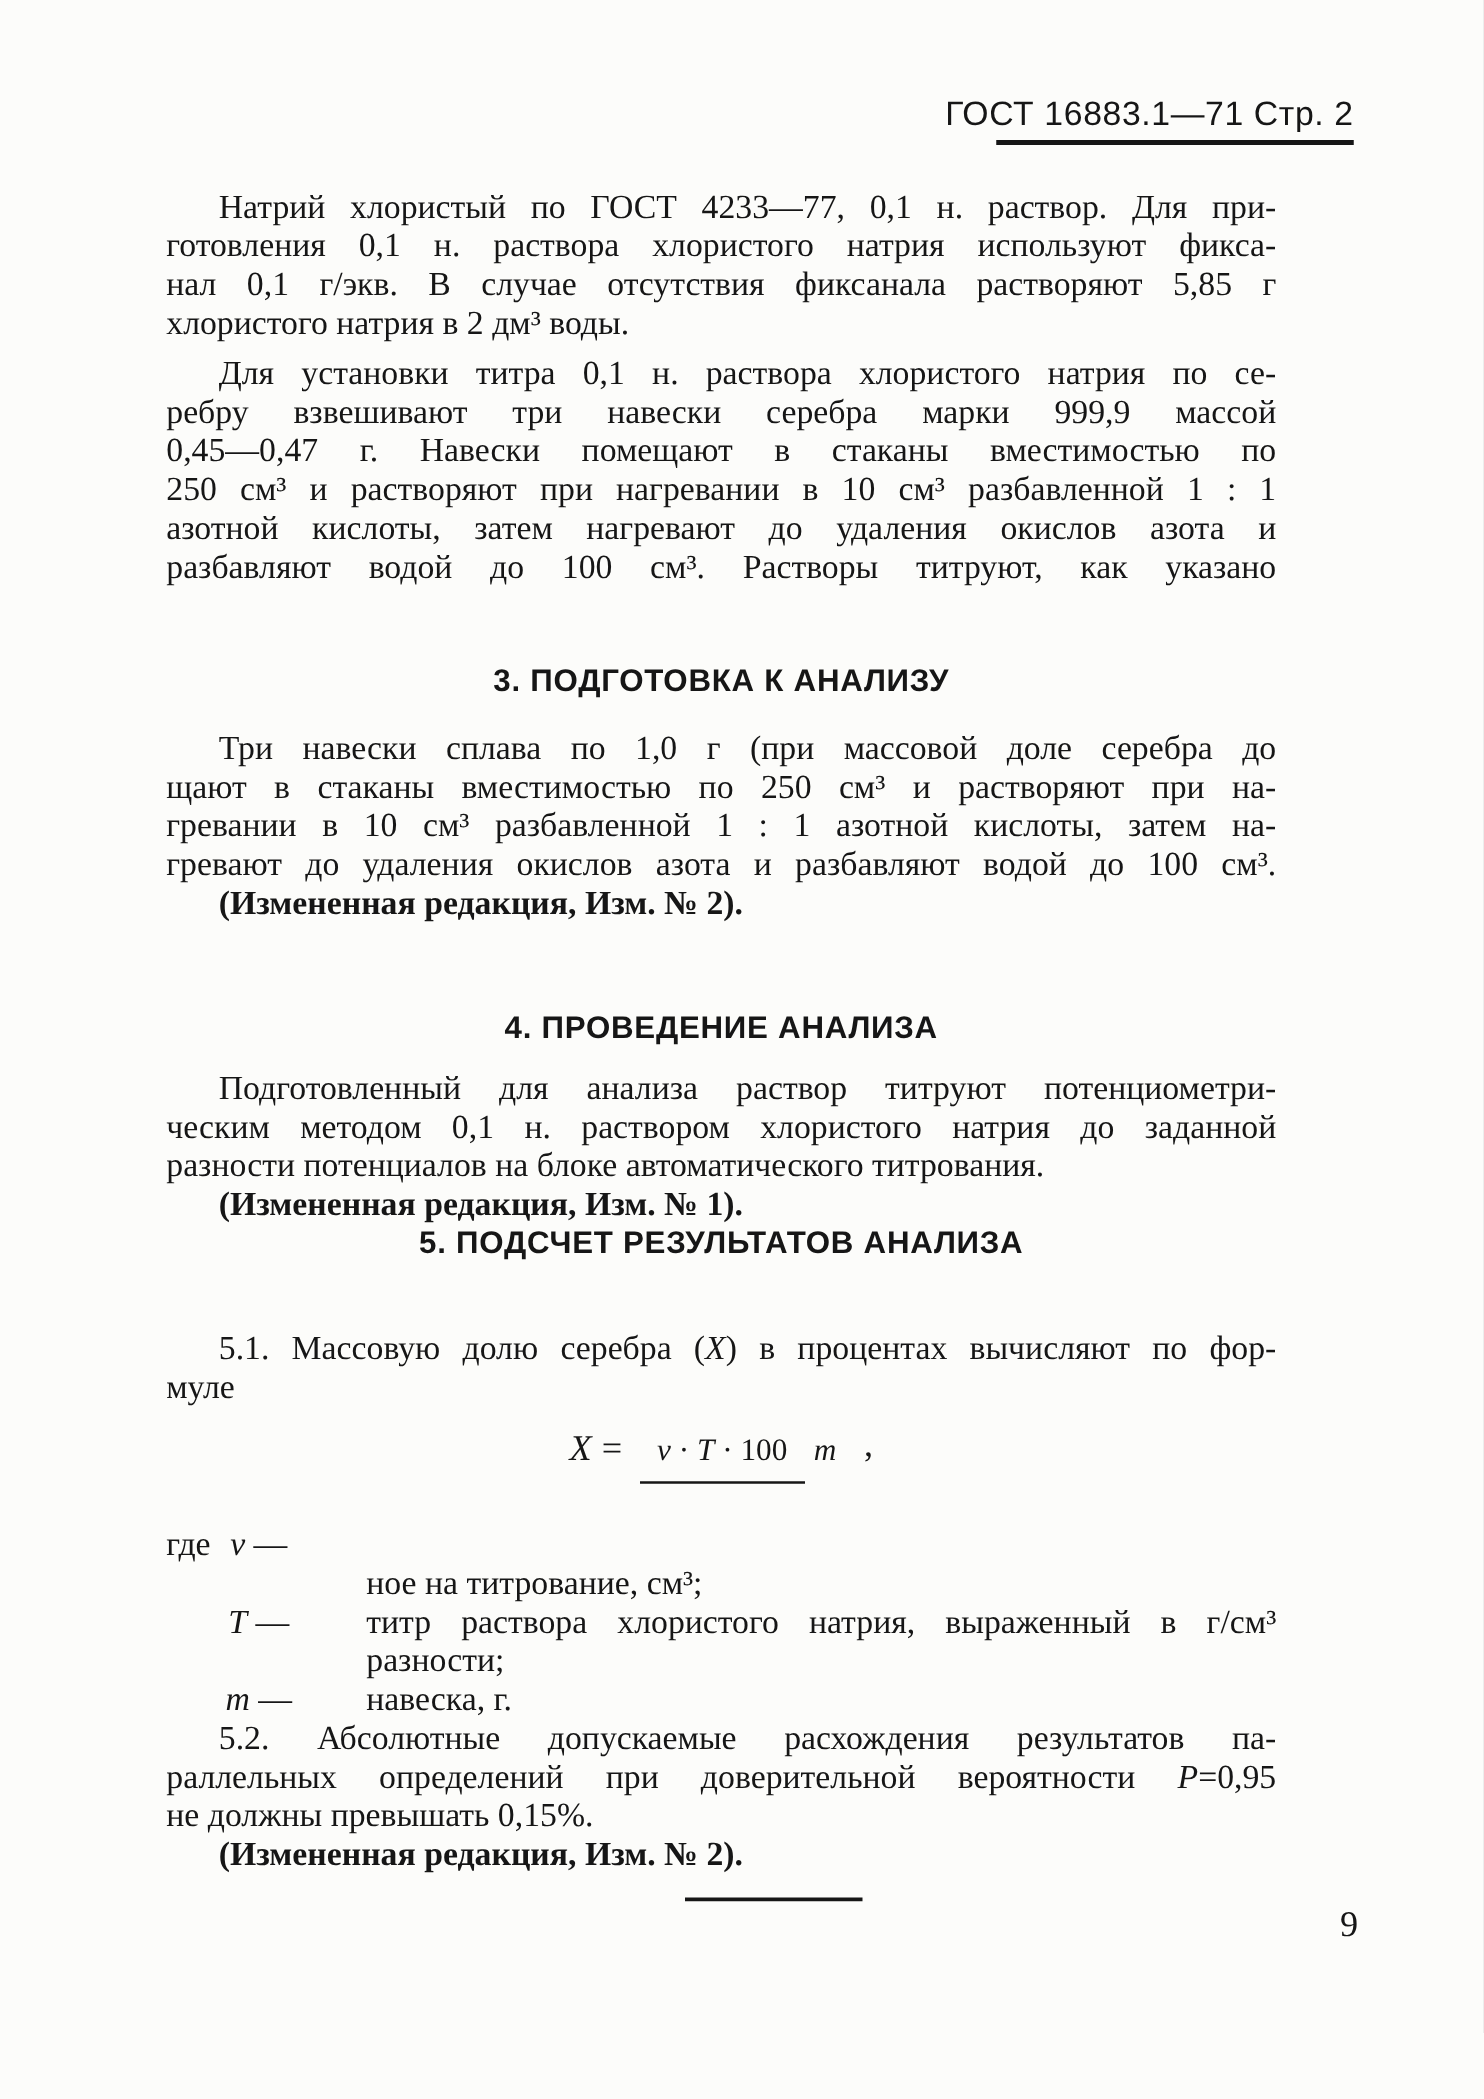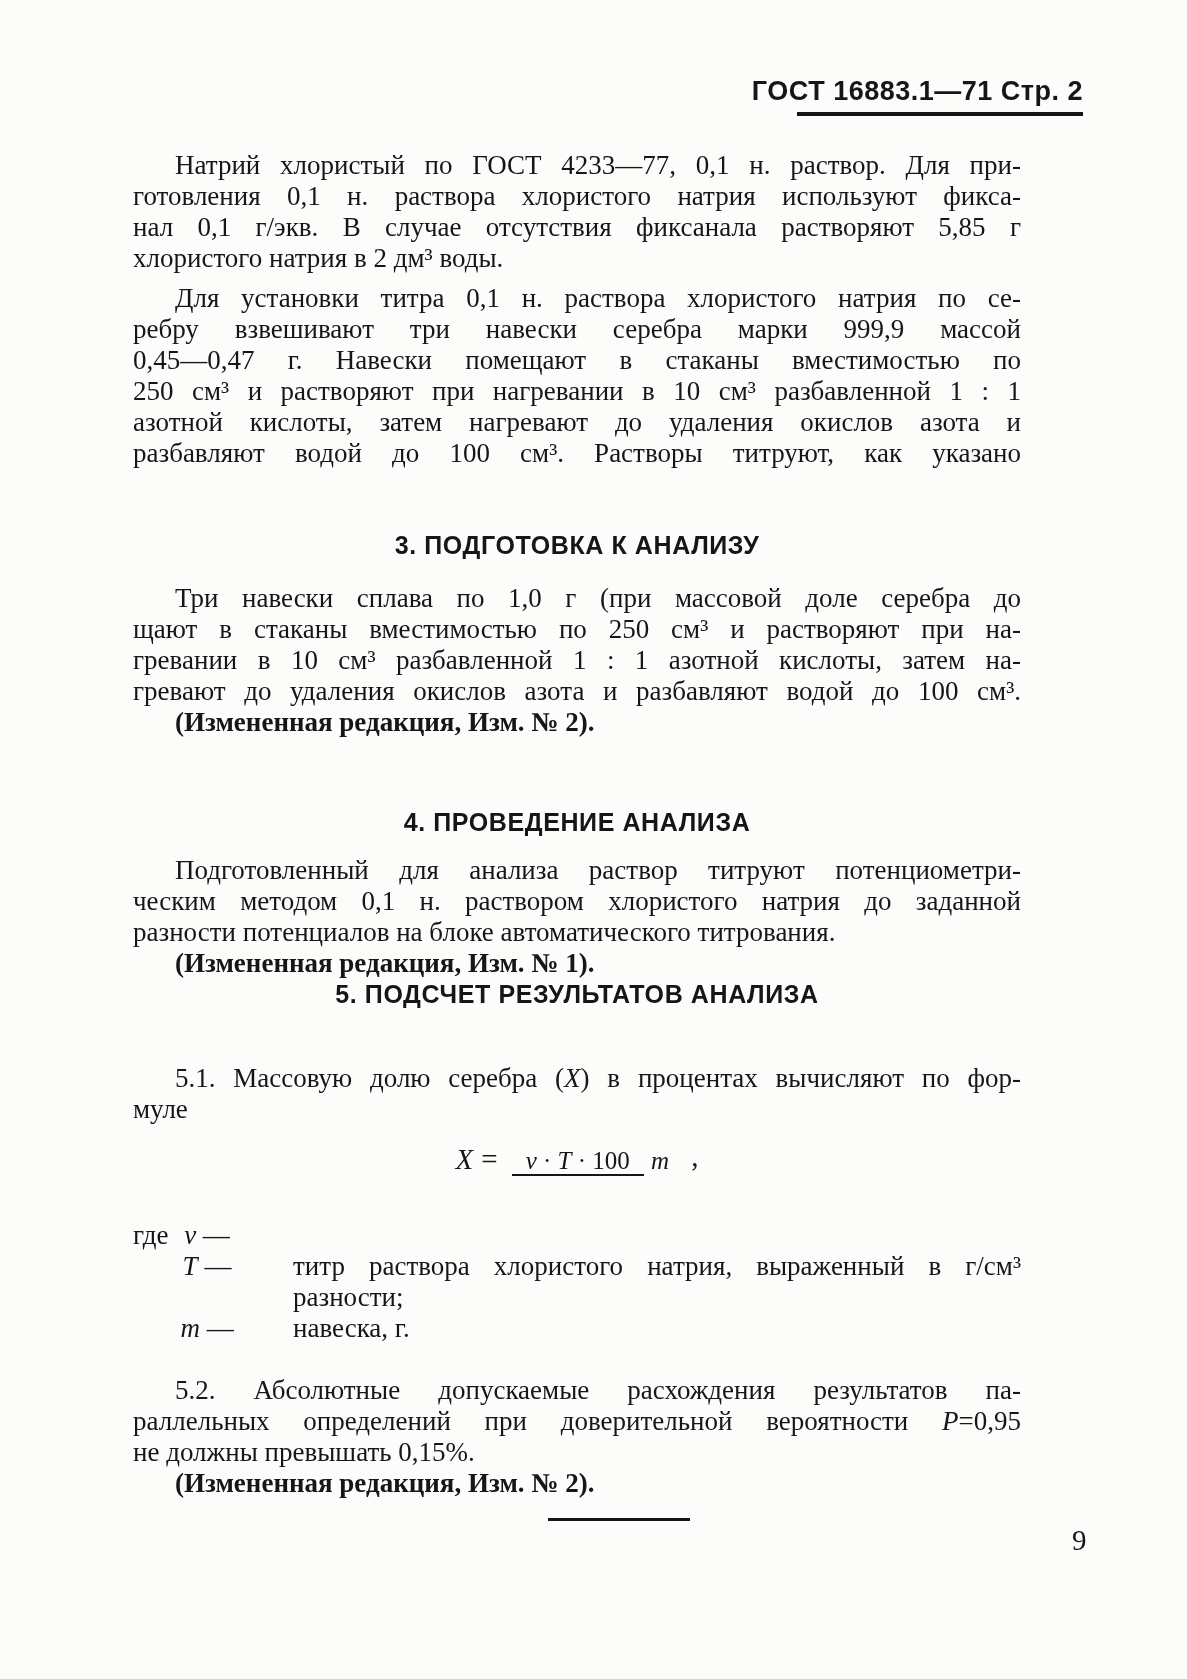--- a/index.html
+++ b/index.html
@@ -8,21 +8,21 @@
     width:1187px; height:1679px;
     margin:0 auto;
     background:#fcfcfa;
     color:#161616;
     font-family:"Liberation Serif", serif;
     overflow:hidden;
   }
   .hdr {
     position:absolute; top:76px; right:104px;
     font-family:"Liberation Sans", sans-serif;
-    font-weight:700; font-size:27px; letter-spacing:0.5px;
+    font-weight:400; font-size:27px; letter-spacing:0.5px;
     white-space:nowrap;
   }
   .hdr-rule {
     position:absolute; top:112px; left:797px;
     width:286px; height:4px; background:#161616;
   }
   .col { position:absolute; left:133px; width:888px; }
   .line { font-size:27px; line-height:31px; }
   .j { text-align:justify; text-align-last:justify; }
   .indent { text-indent:42px; }
@@ -36,21 +36,21 @@
   }
   i { font-style:italic; }
   
   .formula {
     position:absolute; left:133px; width:888px; top:1140px;
     display:flex; justify-content:center; align-items:center;
     font-size:29px; font-style:italic;
   }
   .frac { display:inline-block; text-align:center; margin:0 6px; }
   .frac .num {
-    font-size:25px; padding:0 14px 0;
+    font-size:25px; padding:0 14px 11px;
     border-bottom:2px solid #161616;
     white-space:nowrap;
   }
   .frac .den { font-size:25px; padding-top:2px; }
   .frac .upright { font-style:normal; }
   .f-eq { font-style:normal; margin:0 8px; }
   .f-comma { font-style:normal; align-self:flex-end; margin-left:16px; margin-bottom:6px; }
   
   .gde-row { display:flex; }
   .gde-lab {
@@ -124,20 +124,21 @@
       <span class="num"><i>v</i><span class="upright"> · </span><i>T</i><span class="upright"> · </span><span class="upright">100</span></span>
       <span class="den"><i>m</i></span>
     </span>
     <span class="f-comma">,</span>
   </div>
 
   <div class="col" style="top:1220px">
     <div class="line gde-row">
       <span class="gde-lab"><span class="gde-word">где</span><i>v</i><span> — </span></span>
     </div>
+    <div class="line gde-cont">ное на титрование, см³;</div>
     <div class="line gde-row">
       <span class="gde-lab"><i>T</i><span> — </span></span>
       <span class="gde-txt">титр раствора хлористого натрия, выраженный в г/см³</span>
     </div>
     <div class="line gde-cont">разности;</div>
     <div class="line gde-row">
       <span class="gde-lab"><i>m</i><span> — </span></span>
       <span class="gde-txt" style="text-align:left; text-align-last:left;">навеска, г.</span>
     </div>
   </div>

